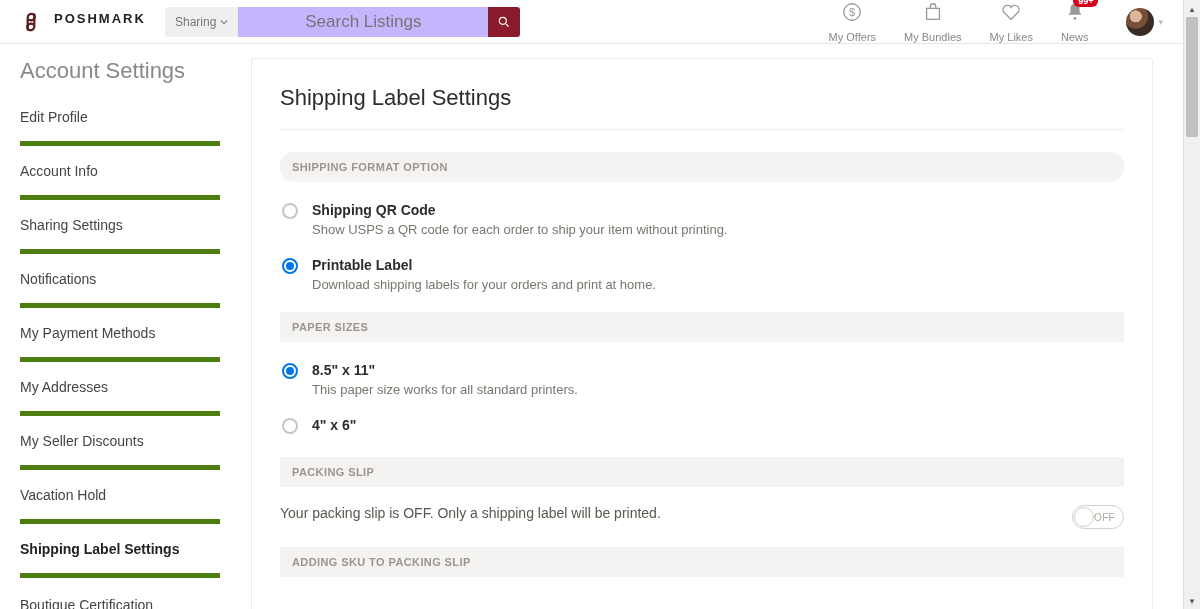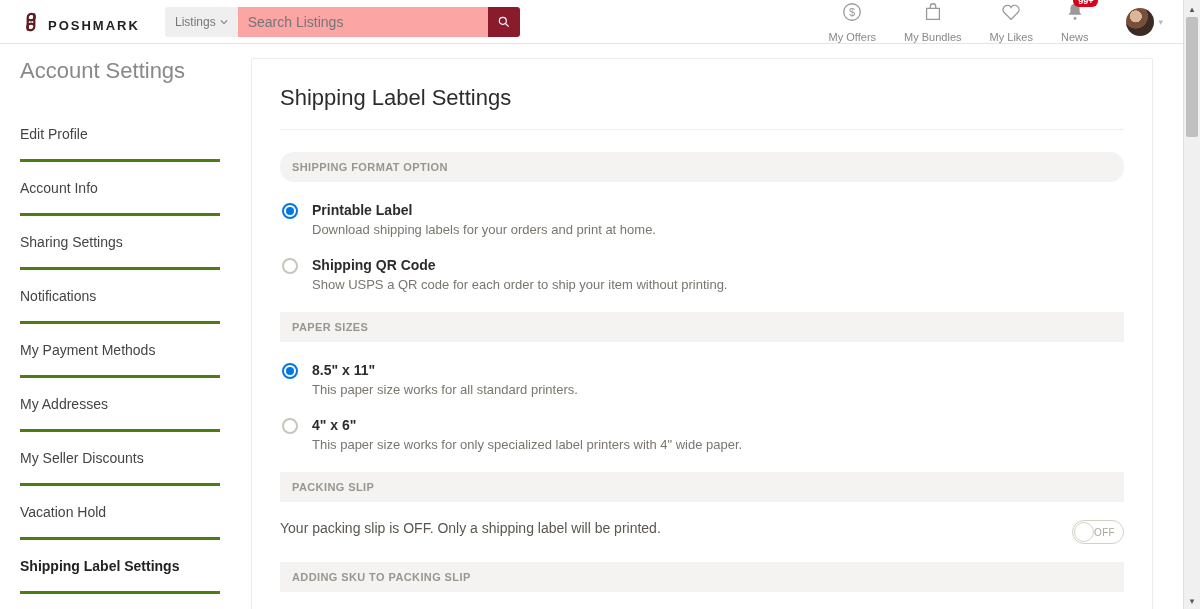--- a/index.html
+++ b/index.html
@@ -7,45 +7,45 @@
   .viewport { width: 1200px; height: 609px; position: relative; overflow: hidden; }
 
   
   .scrollbar { position: absolute; right: 0; top: 0; bottom: 0; width: 17px; background: #f0f0f0; border-left: 1px solid #e0e0e0; display: flex; flex-direction: column; }
   .scroll-arrow { height: 17px; display: flex; align-items: center; justify-content: center; font-size: 9px; color: #555; cursor: pointer; }
   .scroll-track { flex: 1; position: relative; }
   .scroll-thumb { position: absolute; top: 0; left: 2px; right: 2px; height: 120px; background: #c0c0c0; border-radius: 2px; }
 
   
   .header { height: 44px; border-bottom: 1px solid #e5e5e5; display: flex; align-items: center; padding: 0 20px; width: calc(100% - 17px); }
-  .logo-wrap { display: flex; align-items: flex-end; gap: 6px; min-width: 145px; }
+  .logo-wrap { display: flex; align-items: flex-start; gap: 12px; min-width: 145px; }
   .logo-mark { width: 22px; height: 22px; }
   .logo-text { font-weight: 600; letter-spacing: 2px; font-size: 13px; color: #222; }
 
   .search-group { display: flex; align-items: center; height: 30px; margin-left: 0; }
   .dropdown { background: #efefef; height: 30px; display: flex; align-items: center; padding: 0 10px; font-size: 12px; color: #777; border-radius: 3px 0 0 3px; cursor: pointer; gap: 4px; }
-  .search-input { background: #fca5a5; border: none; height: 30px; width: 250px; padding: 0 10px; font-size: 14px; color: #555; outline: none; }
+  .search-input { background: #c4b5fd; border: none; height: 30px; width: 250px; padding: 0 10px; font-size: 17px; color: #555; outline: none; text-align: center; }
   .search-btn { background: #8a1b2d; width: 32px; height: 30px; display: flex; align-items: center; justify-content: center; border-radius: 0 3px 3px 0; cursor: pointer; }
   .search-btn svg { width: 14px; height: 14px; stroke: #fff; }
 
   .header-spacer { flex: 1; }
   .nav-items { display: flex; align-items: center; gap: 28px; }
   .nav-item { display: flex; flex-direction: column; align-items: center; gap: 8px; cursor: pointer; color: #888; font-size: 11px; position: relative; }
   .nav-icon { width: 22px; height: 22px; stroke: #999; fill: none; stroke-width: 1.4; }
   .nav-icon.bell { fill: #999; stroke: none; }
   .badge { position: absolute; top: -6px; right: -10px; background: #d9001b; color: #fff; font-size: 9px; font-weight: 700; padding: 1px 5px; border-radius: 8px; }
   .avatar-wrap { display: flex; align-items: center; gap: 4px; margin-left: 10px; cursor: pointer; }
   .avatar { width: 28px; height: 28px; border-radius: 50%; background: radial-gradient(circle at 35% 30%, #d9b79a 0 22%, #7a4f3a 23% 45%, #3a2b24 46% 100%); }
   .caret { font-size: 9px; color: #bbb; }
 
   
   .body { display: flex; width: calc(100% - 17px); height: calc(100% - 44px); }
   .sidebar { width: 235px; padding: 14px 0 0 20px; }
-  .sidebar-title { font-size: 22px; font-weight: 400; color: #888; margin-bottom: 24px; }
-  .side-item { height: 54px; display: flex; align-items: center; font-size: 14px; color: #444; border-bottom: 3px solid #4d7c0f; width: 200px; cursor: pointer; }
+  .sidebar-title { font-size: 22px; font-weight: 400; color: #888; margin-bottom: 8px; }
+  .side-item { height: 54px; display: flex; align-items: center; font-size: 14px; color: #444; border-bottom: 5px solid #4d7c0f; width: 200px; cursor: pointer; }
   .side-item.active { font-weight: 700; color: #222; }
 
   .main { flex: 1; padding: 14px 30px 0 16px; }
   .card { border: 1px solid #ececec; border-radius: 2px; padding: 26px 28px 0 28px; min-height: 570px; background:#fff; }
   .page-title { font-size: 22px; font-weight: 500; color: #2c2c2c; padding-bottom: 18px; border-bottom: 1px solid #eee; }
 
   .section-header { background: #f4f3f1; height: 30px; display: flex; align-items: center; padding: 0 12px; font-size: 11px; font-weight: 700; letter-spacing: 0.4px; color: #9a968f; margin-top: 20px; }
   .first-sh { margin-top: 22px; border-radius: 14px; }
 
   .option-row { display: flex; align-items: flex-start; gap: 14px; padding: 20px 0 0 2px; }
@@ -72,21 +72,21 @@
     <div class="logo-wrap">
       <svg class="logo-mark" viewBox="0 0 40 40">
         <path d="M14 34 C14 34 14 12 14 12 C14 6 20 4 24 6 C28 8 28 14 24 16 C20 18 16 16 16 16" fill="none" stroke="#5a1b1b" stroke-width="4" stroke-linecap="round"></path>
         <path d="M26 6 C26 6 26 28 26 28 C26 34 20 36 16 34 C12 32 12 26 16 24 C20 22 24 24 24 24" fill="none" stroke="#5a1b1b" stroke-width="4" stroke-linecap="round"></path>
       </svg>
       <span class="logo-text">POSHMARK</span>
     </div>
 
     <div class="search-group">
       <div class="dropdown">
-        <span>Listings</span>
+        <span>Sharing</span>
         <svg width="8" height="8" viewBox="0 0 10 10">
             <path d="M1 3 L5 7 L9 3" fill="none" stroke="#888" stroke-width="1.5"></path>
           </svg>
       </div>
       <input class="search-input" placeholder="Search Listings" style="">
       <div class="search-btn">
         <svg viewBox="0 0 24 24">
             <circle cx="10" cy="10" r="6" fill="none" stroke-width="2"></circle>
             <line x1="15" y1="15" x2="20" y2="20" stroke-width="2"></line>
           </svg>
@@ -147,54 +147,53 @@
       <div class="side-item" style="border-bottom:none">Boutique Certification</div>
     </div>
 
     <div class="main">
       <div class="card">
         <div class="page-title">Shipping Label Settings</div>
 
         <div class="section-header first-sh">SHIPPING FORMAT OPTION</div>
 
         <div class="option-row">
+          <span class="radio unselected"></span>
+          <div class="texts">
+            <div class="option-title">Shipping QR Code</div>
+            <div class="option-desc">Show USPS a QR code for each order to ship your item without printing.</div>
+          </div>
+        </div>
+
+        <div class="option-row">
           <span class="radio">
               <span class="dot"></span>
             </span>
           <div class="texts">
             <div class="option-title">Printable Label</div>
             <div class="option-desc">Download shipping labels for your orders and print at home.</div>
           </div>
         </div>
 
-        <div class="option-row">
-          <span class="radio unselected"></span>
-          <div class="texts">
-            <div class="option-title">Shipping QR Code</div>
-            <div class="option-desc">Show USPS a QR code for each order to ship your item without printing.</div>
-          </div>
-        </div>
-
         <div class="section-header">PAPER SIZES</div>
 
         <div class="option-row">
           <span class="radio">
               <span class="dot"></span>
             </span>
           <div class="texts">
             <div class="option-title">8.5" x 11"</div>
             <div class="option-desc">This paper size works for all standard printers.</div>
           </div>
         </div>
 
         <div class="option-row">
           <span class="radio unselected"></span>
           <div class="texts">
             <div class="option-title">4" x 6"</div>
-            <div class="option-desc">This paper size works for only specialized label printers with 4" wide paper.</div>
           </div>
         </div>
 
         <div class="section-header">PACKING SLIP</div>
         <div class="slip-row">
           <div class="slip-text">Your packing slip is OFF. Only a shipping label will be printed.</div>
           <div class="toggle">
             <span class="toggle-label">OFF</span>
             <span class="toggle-knob"></span>
           </div>

